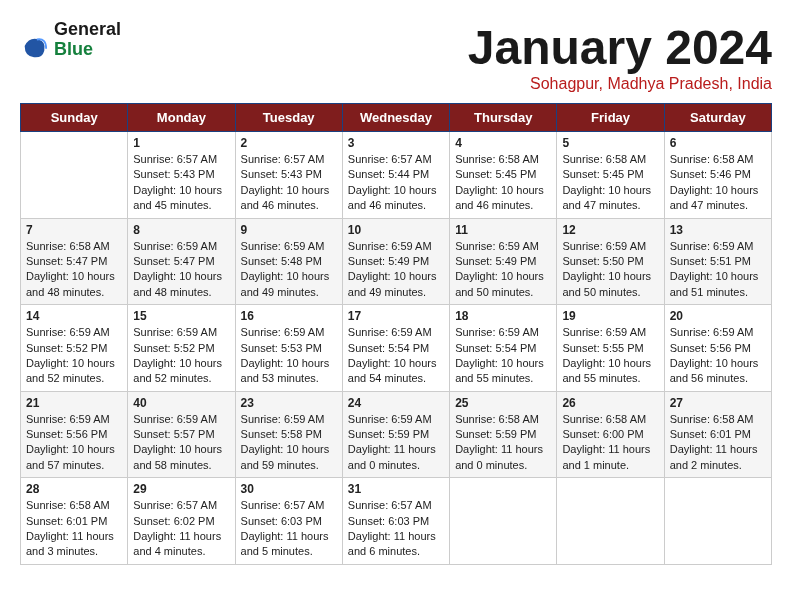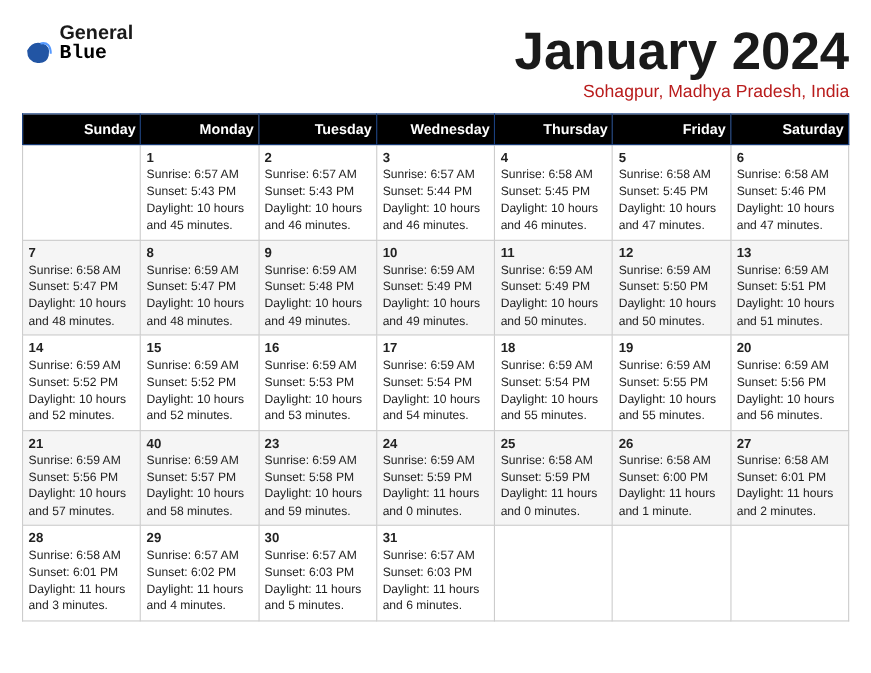--- a/index.html
+++ b/index.html
@@ -20,21 +20,21 @@
       display: flex;
       align-items: flex-end;
       gap: 6px;
     }
     .logo-text {
       font-size: 18px;
       font-weight: bold;
       color: #1a1a1a;
       line-height: 1.1;
     }
-    .logo-text .blue { color: #000000; font-family: Liberation Mono, monospace; }
+    .logo-text .blue { color: #15803d; }
     .logo-icon {
       width: 28px;
       height: 28px;
     }
     .title-block {
       text-align: right;
     }
     .calendar-title {
       font-size: 48px;
       font-weight: bold;
@@ -43,26 +43,26 @@
     .calendar-subtitle {
       font-size: 16px;
       color: #b91c1c;
     }
     table {
       width: 100%;
       border-collapse: collapse;
       table-layout: fixed;
     }
     thead tr th {
-      background-color: #000000;
+      background-color: #7f1d1d;
       color: #fff;
       font-size: 13px;
       font-weight: bold;
       padding: 6px 4px;
-      text-align: right;
+      text-align: center;
       border: 1px solid #1a4080;
     }
     tbody tr td {
       border: 1px solid #ccc;
       vertical-align: top;
       padding: 4px 5px;
       font-size: 11px;
       color: #222;
       height: 85px;
     }

